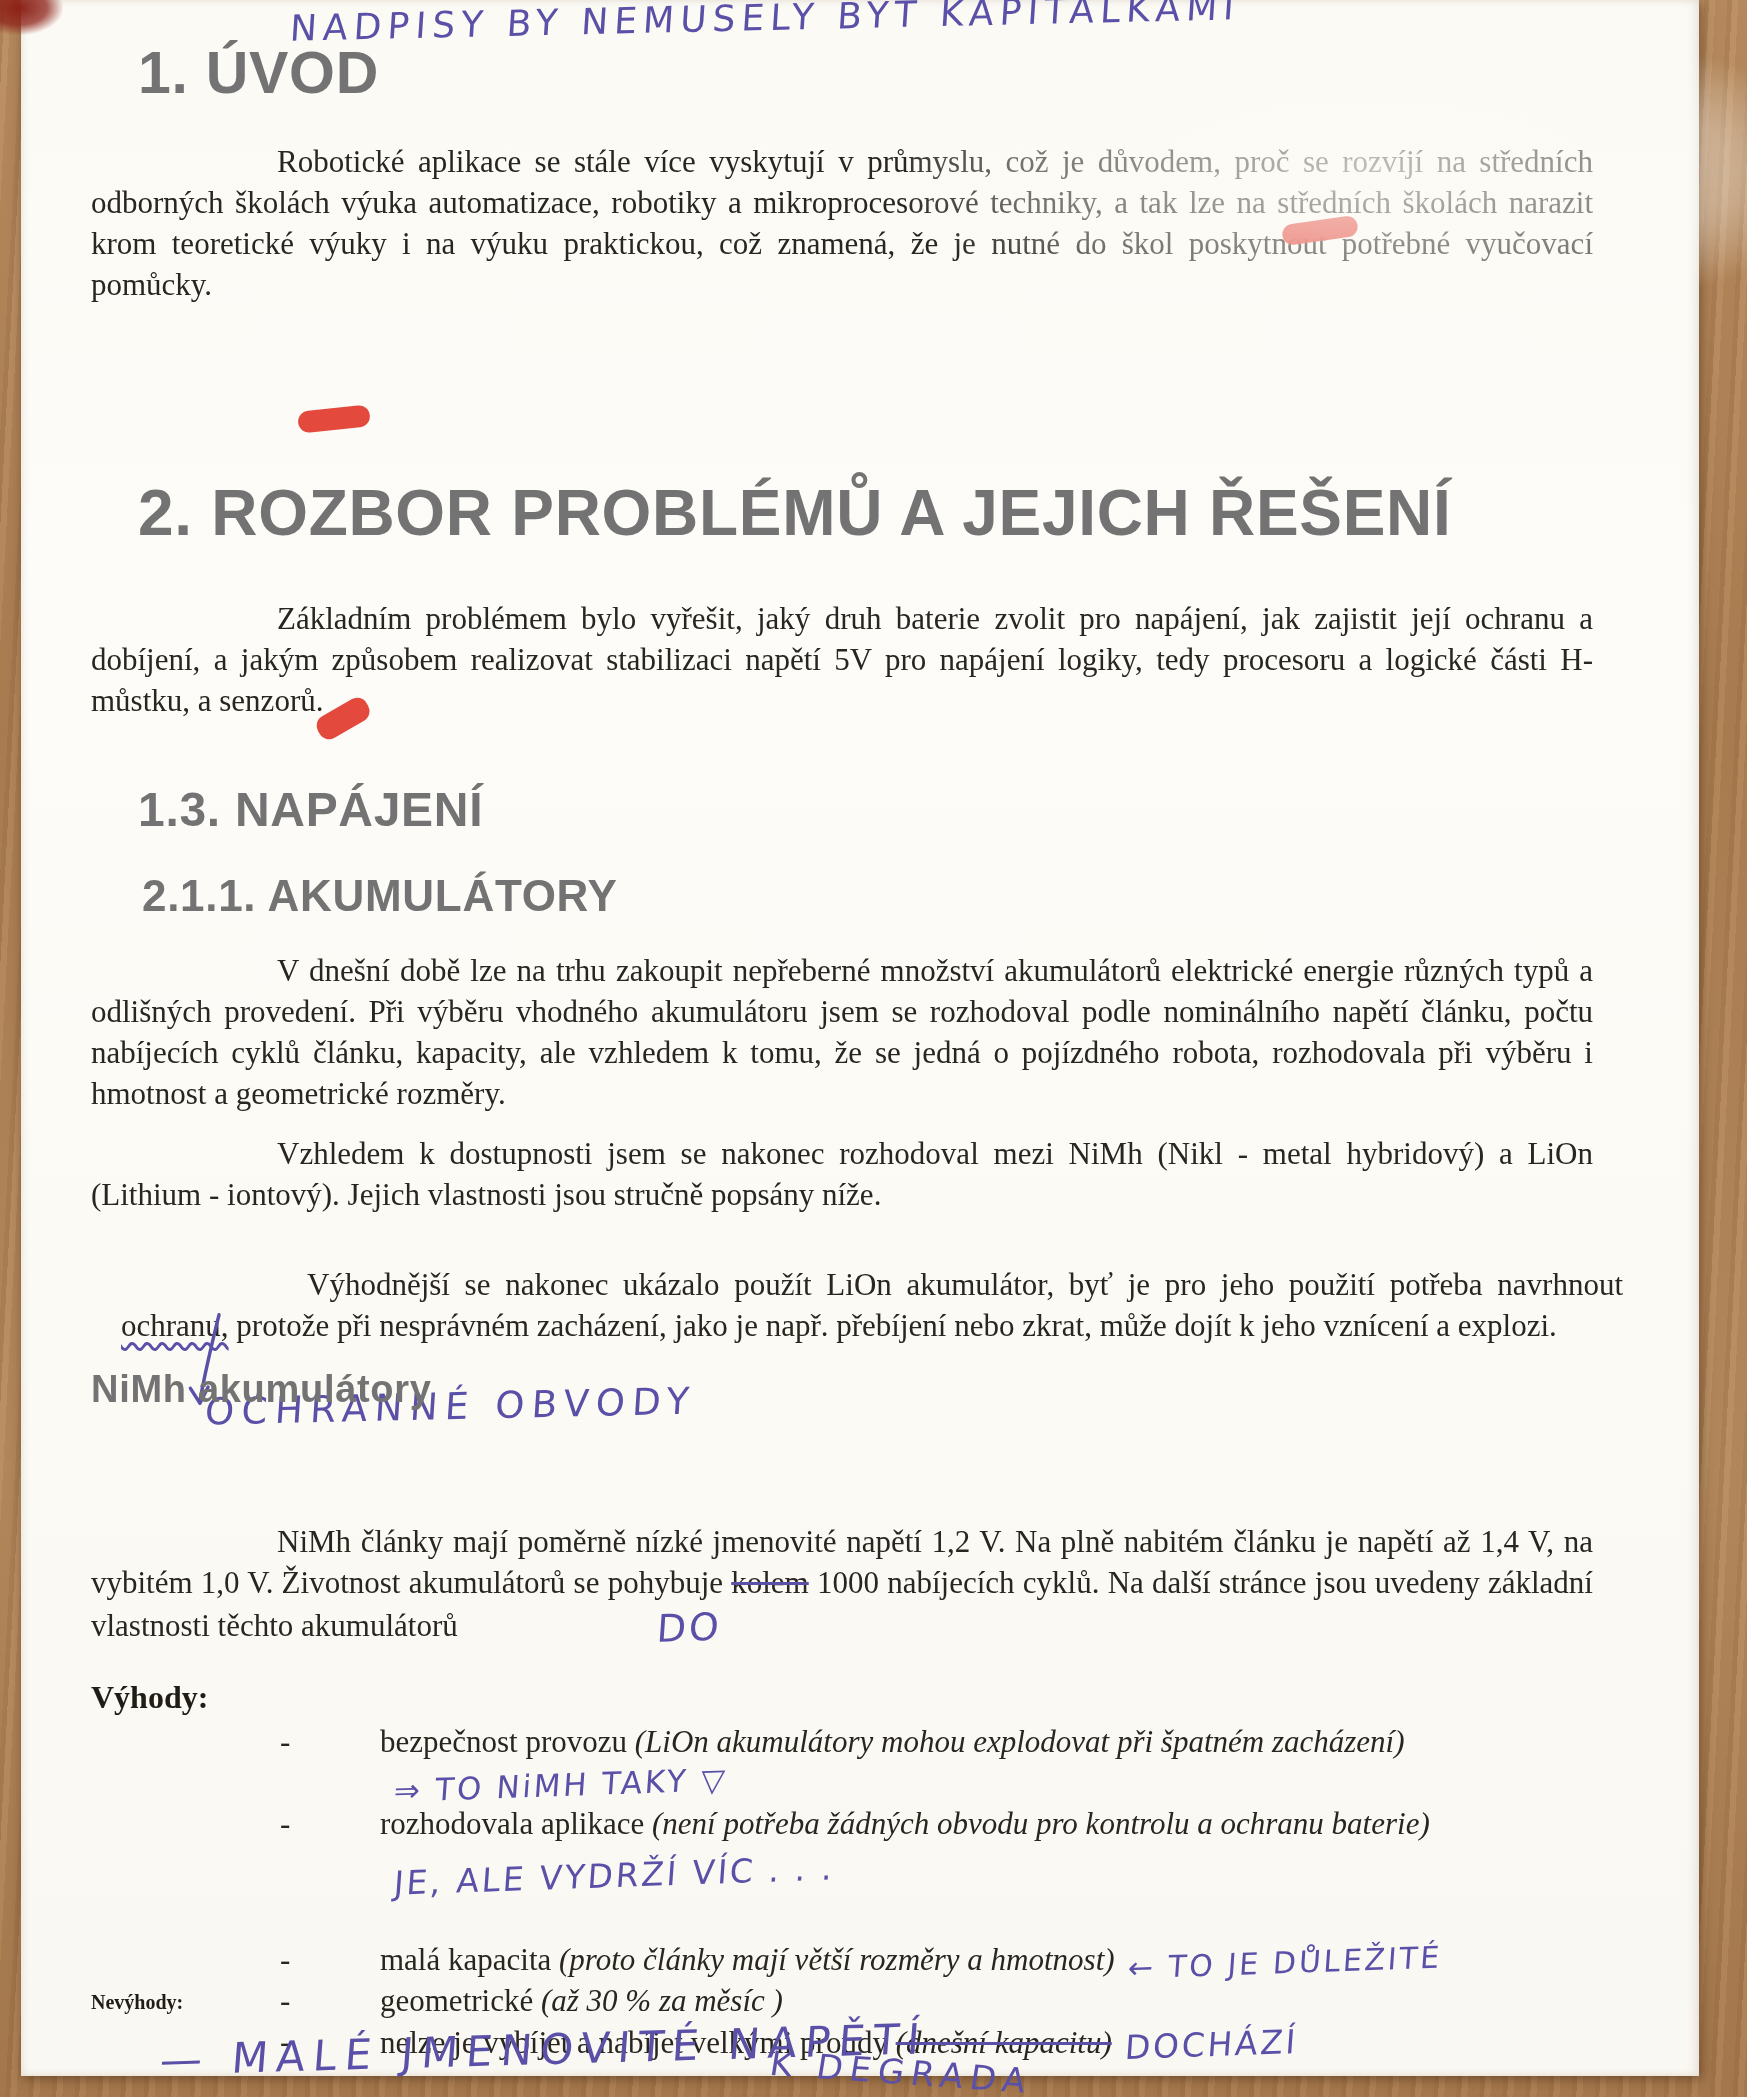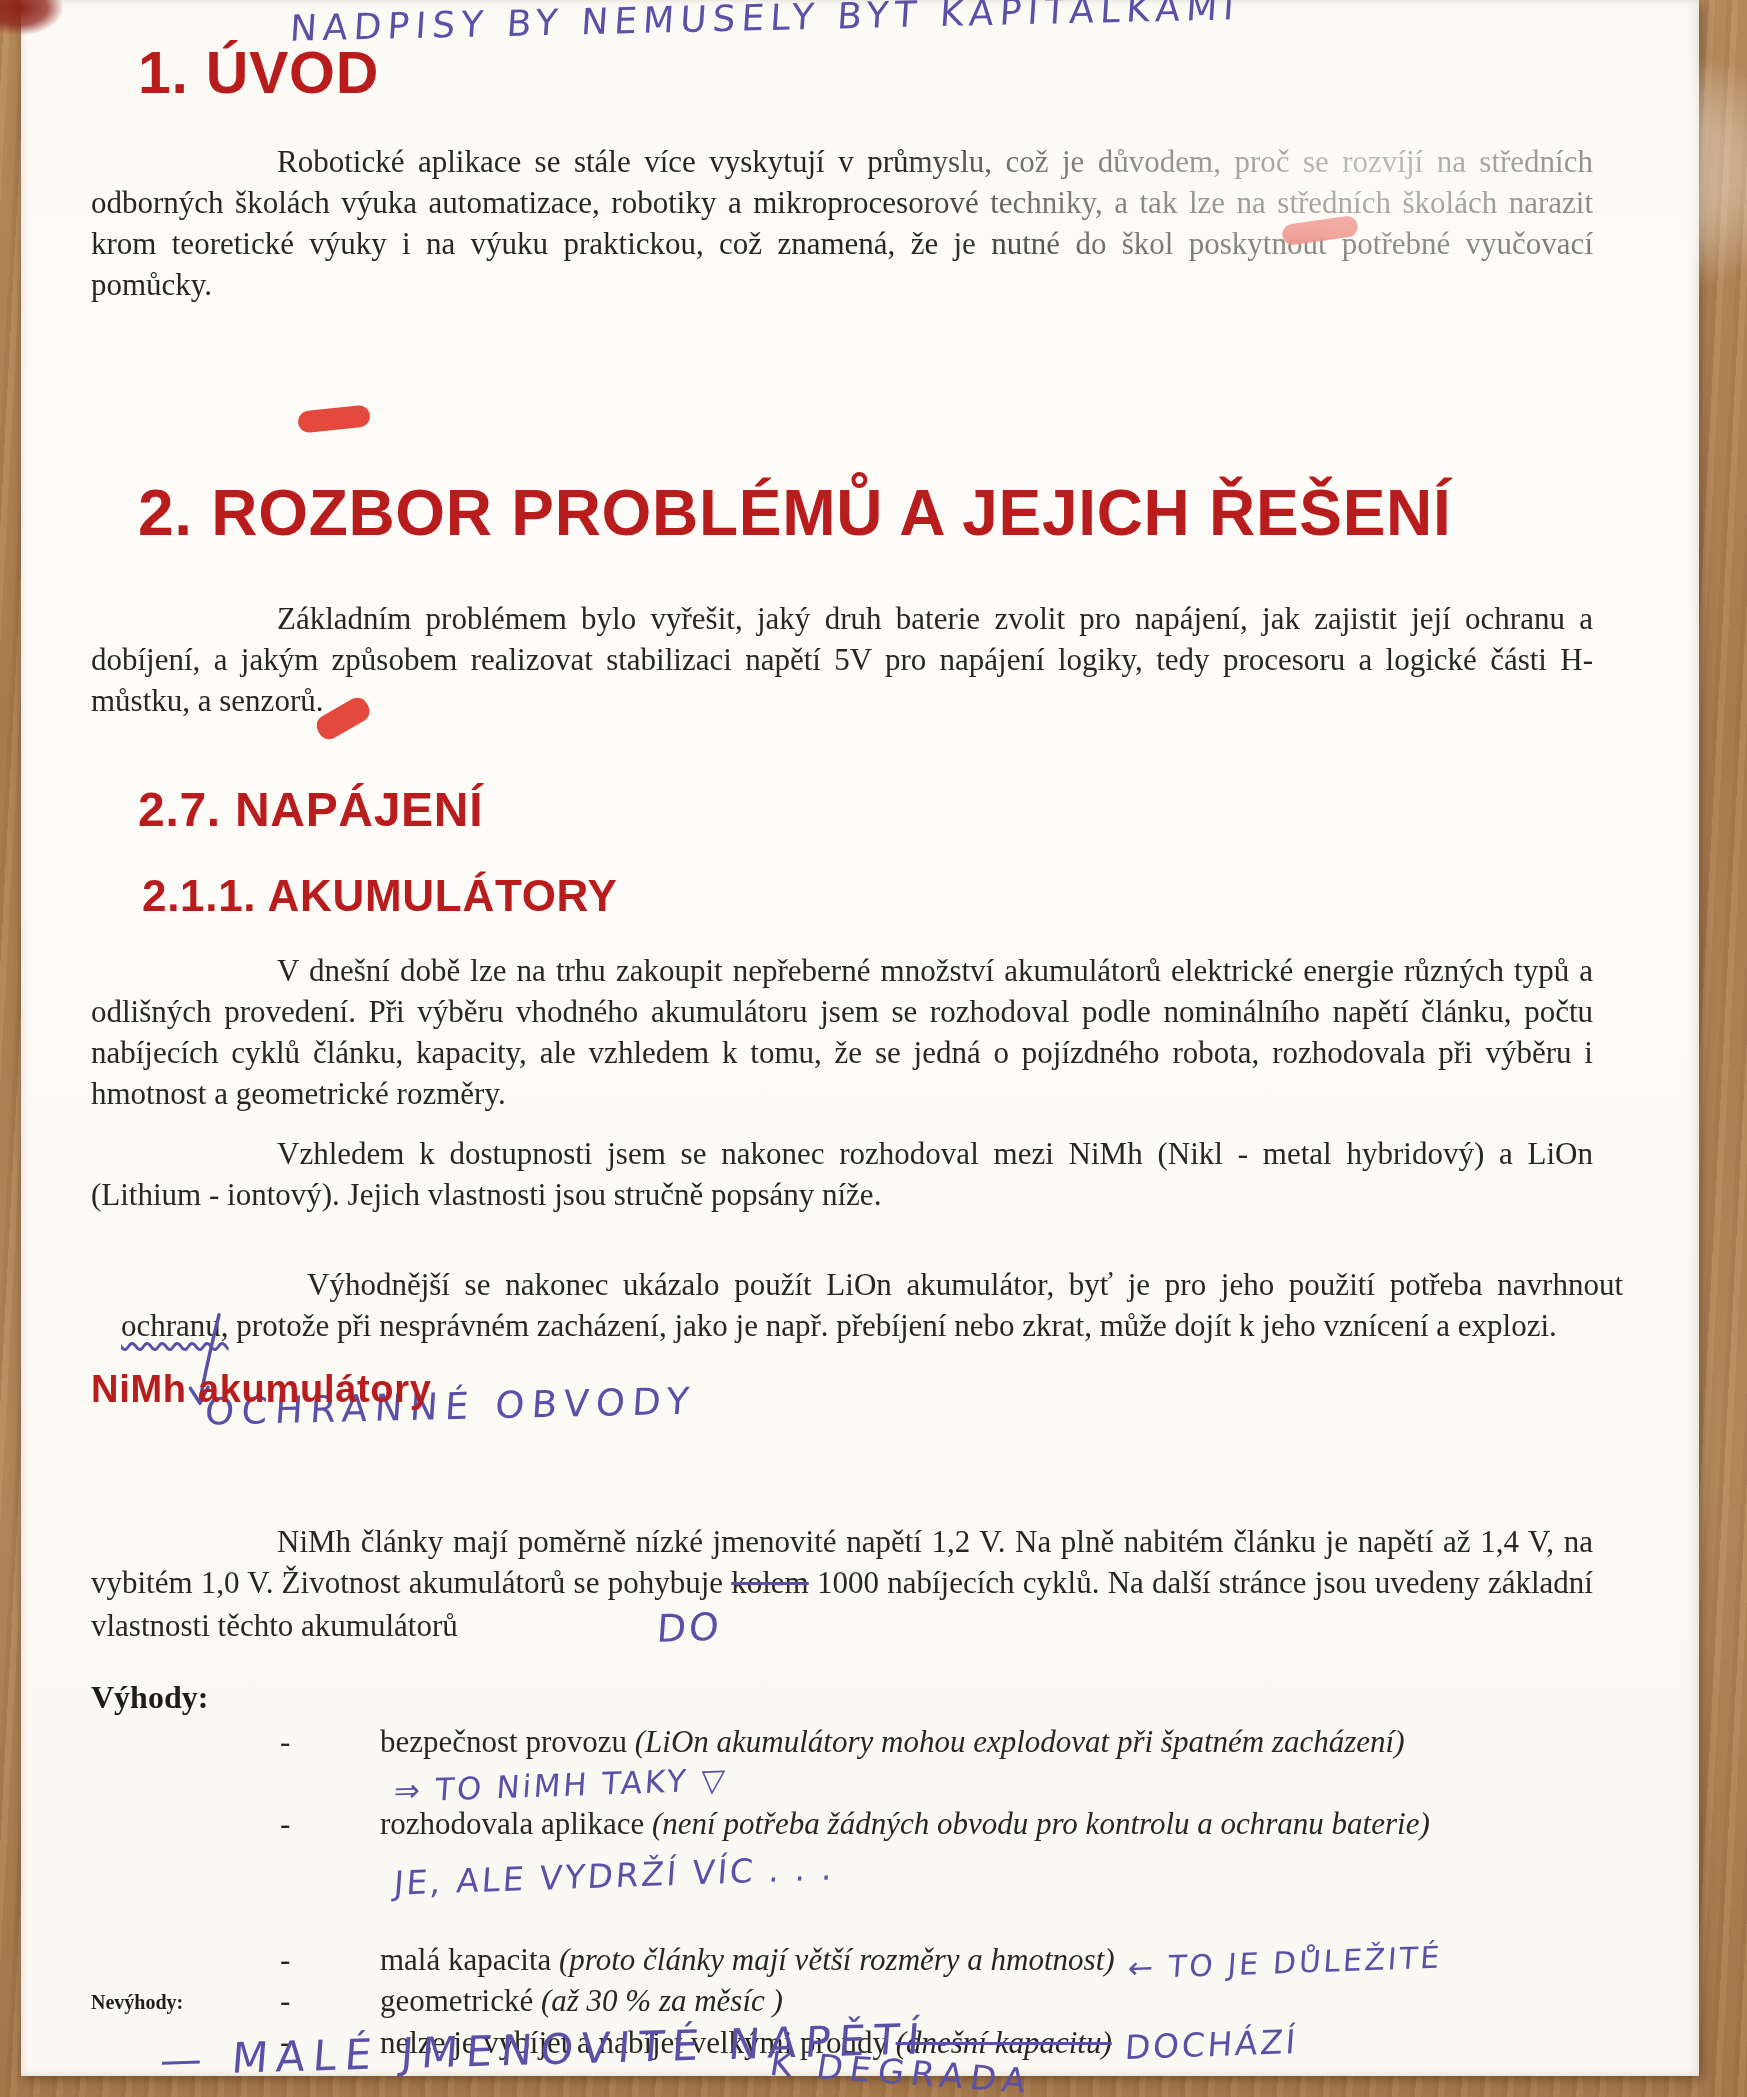--- a/index.html
+++ b/index.html
@@ -14,21 +14,21 @@
     background:radial-gradient(ellipse at 35% 35%, #8d2218 0%, rgba(141,34,24,.75) 45%, rgba(141,34,24,0) 72%);
     z-index:3;}
   .paper{
     position:absolute;left:20.5px;top:0;width:1678px;height:2076px;
     background:linear-gradient(180deg,#fbfaf5 0%, #fdfcf8 30%, #faf8f2 100%);
     box-shadow:2px 3.4px 11px rgba(55,30,10,.5), inset -4.1px 0 9.6px rgba(90,60,30,.10), inset 2.7px 0 6.8px rgba(90,60,30,.08);
     z-index:1;
   }
   .content{position:absolute;inset:0;z-index:2;color:#29261f;font-size:31px;line-height:41px;}
   .para{position:absolute;left:91px;width:1502px;text-align:justify;text-indent:186px;}
-  .h-sans{position:absolute;font-family:"Liberation Sans",sans-serif;font-weight:bold;color:#b91c1c;letter-spacing:0.7px;}
+  .h-sans{position:absolute;font-family:"Liberation Sans",sans-serif;font-weight:bold;color:#737373;letter-spacing:0.7px;}
   .h-serif{position:absolute;left:91px;font-weight:bold;color:#201d17;}
   .it{font-style:italic;}
   .pen-strike{text-decoration:line-through;text-decoration-color:#5a50a8;text-decoration-thickness:3.4px;}
   .pen-wavy{text-decoration:underline wavy #5a50a8;text-decoration-thickness:2.7px;text-underline-offset:5.5px;}
   .hand{font-family:"DejaVu Sans",sans-serif;color:#5a50a8;display:inline-block;}
   .hand-block{position:absolute;transform:rotate(-1.3deg) skewX(-5deg);letter-spacing:6.1px;white-space:nowrap;}
   .hand-inline{font-size:29px;letter-spacing:2.7px;transform:rotate(-2deg) skewX(-6deg);position:relative;top:3.4px;margin-left:13.7px;white-space:nowrap;}
   .redmark{position:absolute;background:#e23b2e;border-radius:11px;opacity:.93;}
   .bullets{position:absolute;left:380px;}
   .b-item{position:relative;}
@@ -58,21 +58,21 @@
 
 
   <div class="redmark" style="left:298px;top:408px;width:72px;height:22px;transform:rotate(-6deg);"></div>
 
   <div class="h-sans" style="left:138px;top:493px;font-size:64px;">2. ROZBOR PROBLÉMŮ A JEJICH ŘEŠENÍ</div>
 
   <div class="para" style="top:598px;">Základním problémem bylo vyřešit, jaký druh baterie zvolit pro napájení, jak zajistit její ochranu a dobíjení, a jakým způsobem realizovat stabilizaci napětí 5V pro napájení logiky, tedy procesoru a logické části H-můstku, a senzorů.</div>
 
   <div class="redmark" style="left:315px;top:706px;width:56px;height:24.6px;transform:rotate(-30deg);"></div>
 
-  <div class="h-sans" style="left:138px;top:789px;font-size:48px;">2.7. NAPÁJENÍ</div>
+  <div class="h-sans" style="left:138px;top:789px;font-size:48px;">1.3. NAPÁJENÍ</div>
 
   <div class="h-sans" style="left:142px;top:875px;font-size:44px;">2.1.1. AKUMULÁTORY</div>
 
   <div class="para" style="top:950px;">V dnešní době lze na trhu zakoupit nepřeberné množství akumulátorů elektrické energie různých typů a odlišných provedení. Při výběru vhodného akumulátoru jsem se rozhodoval podle nominálního napětí článku, počtu nabíjecích cyklů článku, kapacity, ale vzhledem k tomu, že se jedná o pojízdného robota, rozhodovala při výběru i hmotnost a geometrické rozměry.</div>
 
   <div class="para" style="top:1133px;">Vzhledem k dostupnosti jsem se nakonec rozhodoval mezi NiMh (Nikl - metal hybridový) a LiOn (Lithium - iontový). Jejich vlastnosti jsou stručně popsány níže.</div>
 
   <div class="para" style="top:1264px;margin-left:30px;"><span>Výhodnější se nakonec ukázalo použít LiOn akumulátor, byť je pro jeho použití potřeba navrhnout </span><span class="pen-wavy">ochranu,</span><span> protože při nesprávném zacházení, jako je např. přebíjení nebo zkrat, může dojít k jeho vznícení a explozi.</span></div>
 
   <svg class="arrow-svg" viewBox="0 0 80 160">

